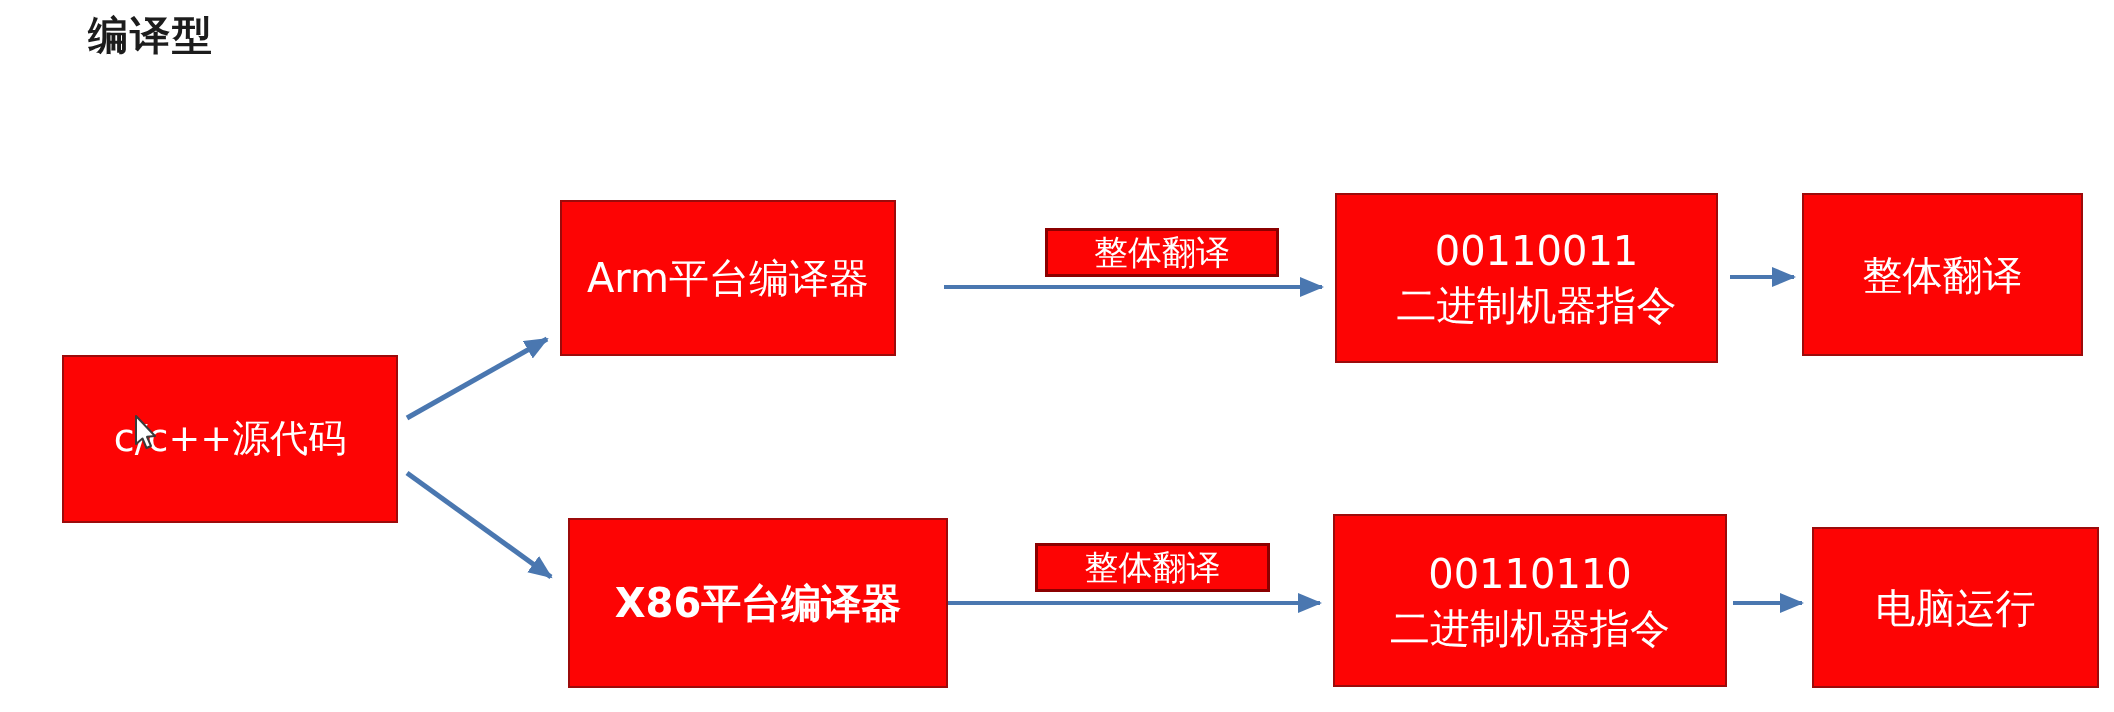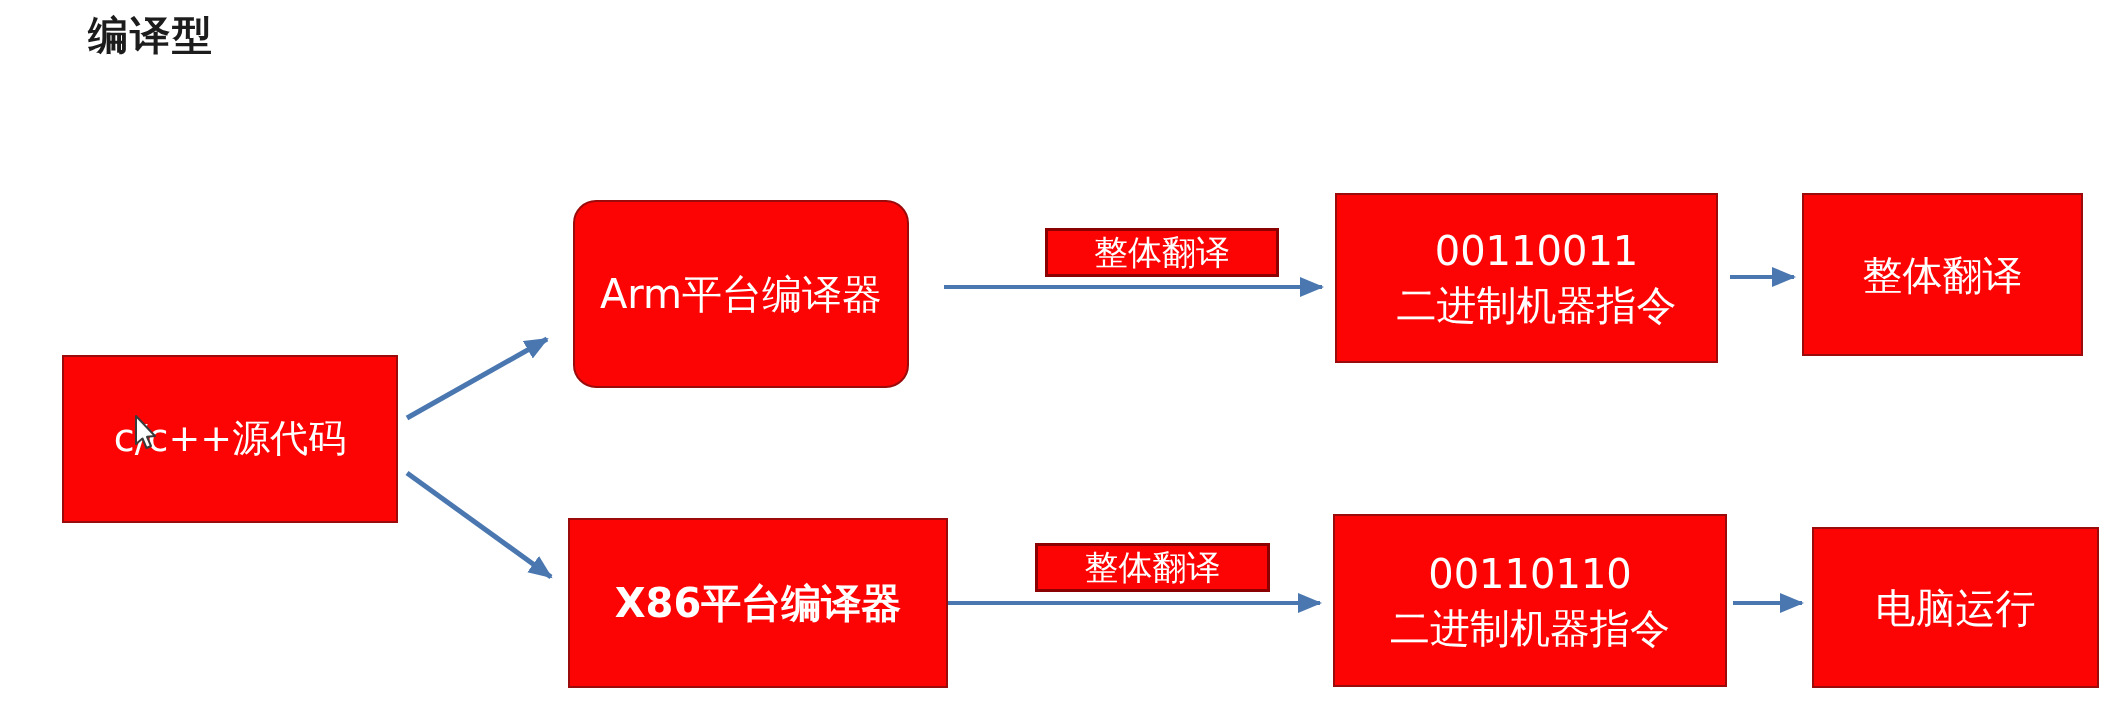--- a/index.html
+++ b/index.html
@@ -97,21 +97,21 @@
     <line x1="944" y1="287" x2="1322" y2="287" marker-end="url(#ah)"></line>
     <line x1="1730" y1="277" x2="1794" y2="277" marker-end="url(#ah)"></line>
     <line x1="940" y1="603" x2="1320" y2="603" marker-end="url(#ah)"></line>
     <line x1="1733" y1="603" x2="1802" y2="603" marker-end="url(#ah)"></line>
   </svg>
 
   <div class="node node-source" style="left:62px;top:355px;width:336px;height:168px;">
     <span class="node-label">c/c++源代码</span>
   </div>
 
-  <div class="node" style="left:573px;top:200px;width:336px;height:188px;border-radius:23px;">
+  <div class="node" style="left:560px;top:200px;width:336px;height:156px;">
     <span class="node-label">Arm平台编译器</span>
   </div>
 
   <div class="node" style="left:568px;top:518px;width:380px;height:170px;font-weight:bold;">
     <span class="node-label">X86平台编译器</span>
   </div>
 
   <div class="edge-label" style="left:1018px;top:228px;width:234px;height:49px;">
     <span>整体翻译</span>
   </div>

